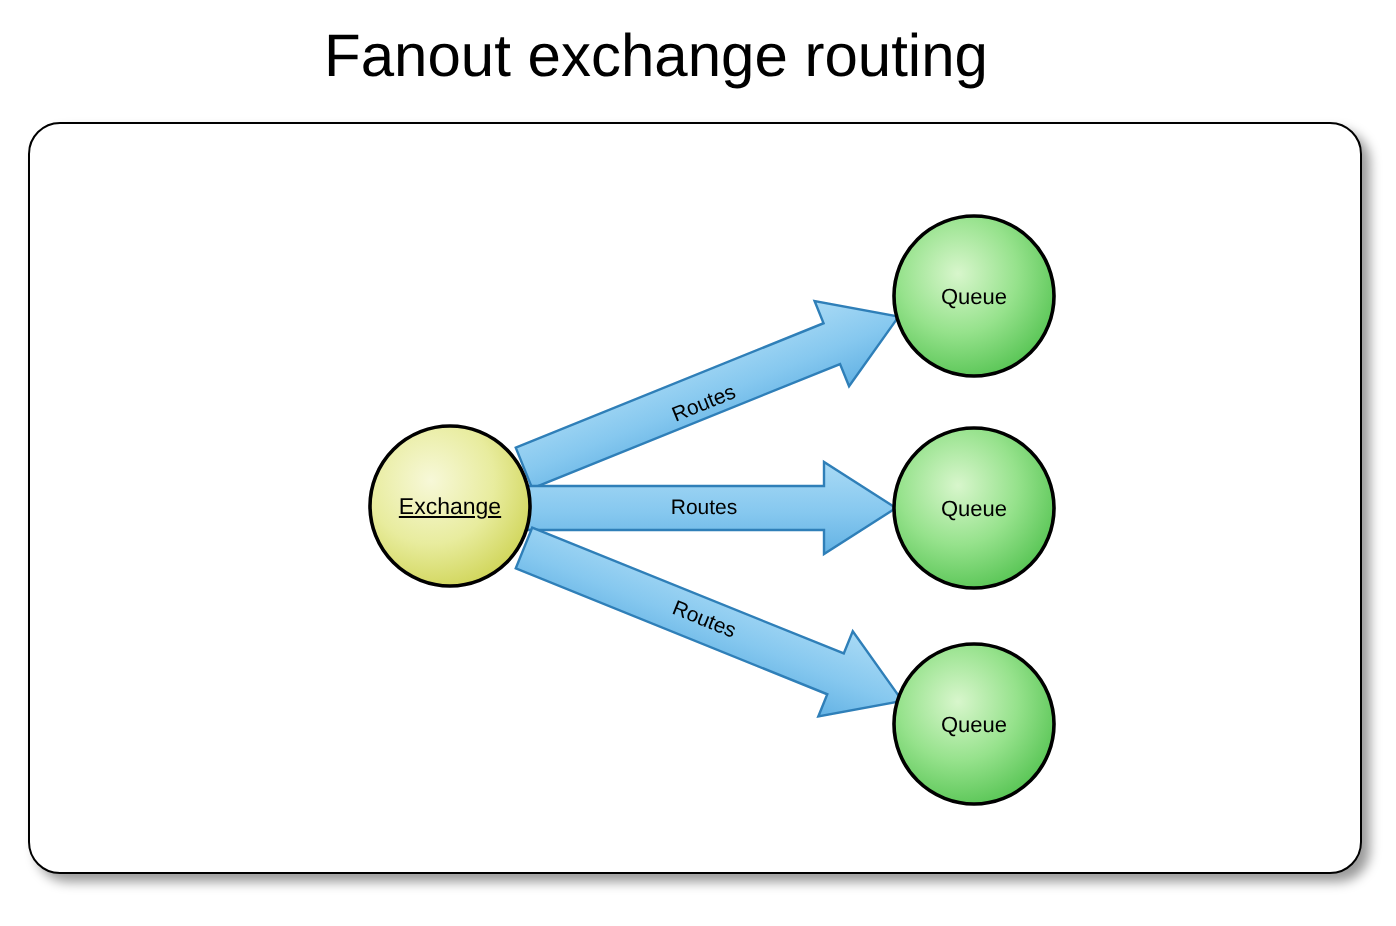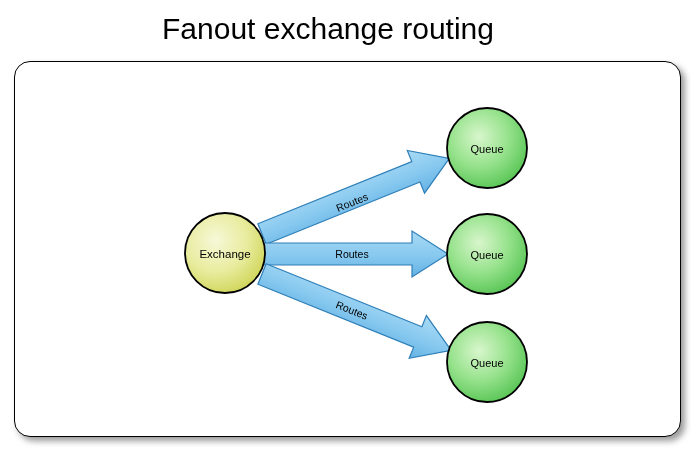--- a/index.html
+++ b/index.html
@@ -108,21 +108,21 @@
     <path d="M 0,-11 L 168,-11 L 168,-23 L 204,0 L 168,23 L 168,11 L 0,11 Z" fill="url(#gradArrowUp)" stroke="#2f7fb8" stroke-width="1.2" stroke-linejoin="miter"></path>
   </g>
 
   <circle cx="225" cy="253" r="40" fill="url(#gradExchange)" stroke="#000000" stroke-width="1.8"></circle>
 
   <circle cx="487" cy="148" r="40" fill="url(#gradQueue)" stroke="#000000" stroke-width="1.8"></circle>
   <circle cx="487" cy="254" r="40" fill="url(#gradQueue)" stroke="#000000" stroke-width="1.8"></circle>
   <circle cx="487" cy="362" r="40" fill="url(#gradQueue)" stroke="#000000" stroke-width="1.8"></circle>
 </svg>
 
-<div class="node-label exchange-label" style="left:225px; top:254px;">Exchange</div>
+<div class="node-label exchange-label" style="left:225px; top:254px;text-decoration:underline;">Exchange</div>
 
 <div class="node-label queue-label" style="left:487px; top:149px;">Queue</div>
 <div class="node-label queue-label" style="left:487px; top:255px;">Queue</div>
 <div class="node-label queue-label" style="left:487px; top:363px;">Queue</div>
 
 <div class="edge-label" style="left:352px; top:202px; transform: translate(-50%,-50%) rotate(-22deg);">Routes</div>
 <div class="edge-label" style="left:352px; top:254px; transform: translate(-50%,-50%) rotate(0deg);">Routes</div>
 <div class="edge-label" style="left:352px; top:310px; transform: translate(-50%,-50%) rotate(22deg);">Routes</div>
 
 </body></html>

